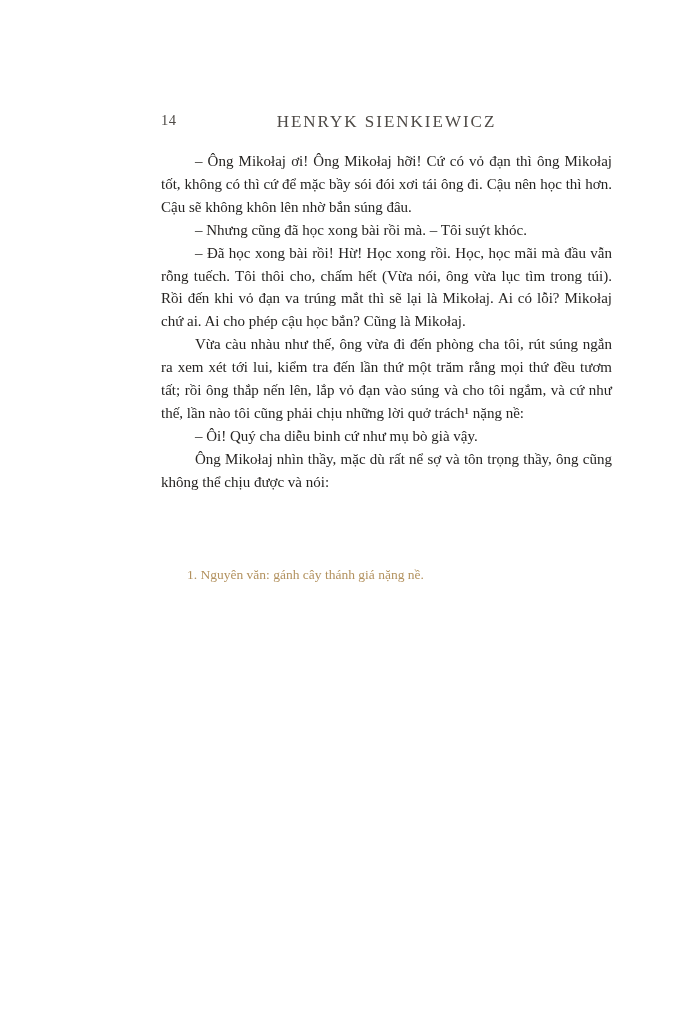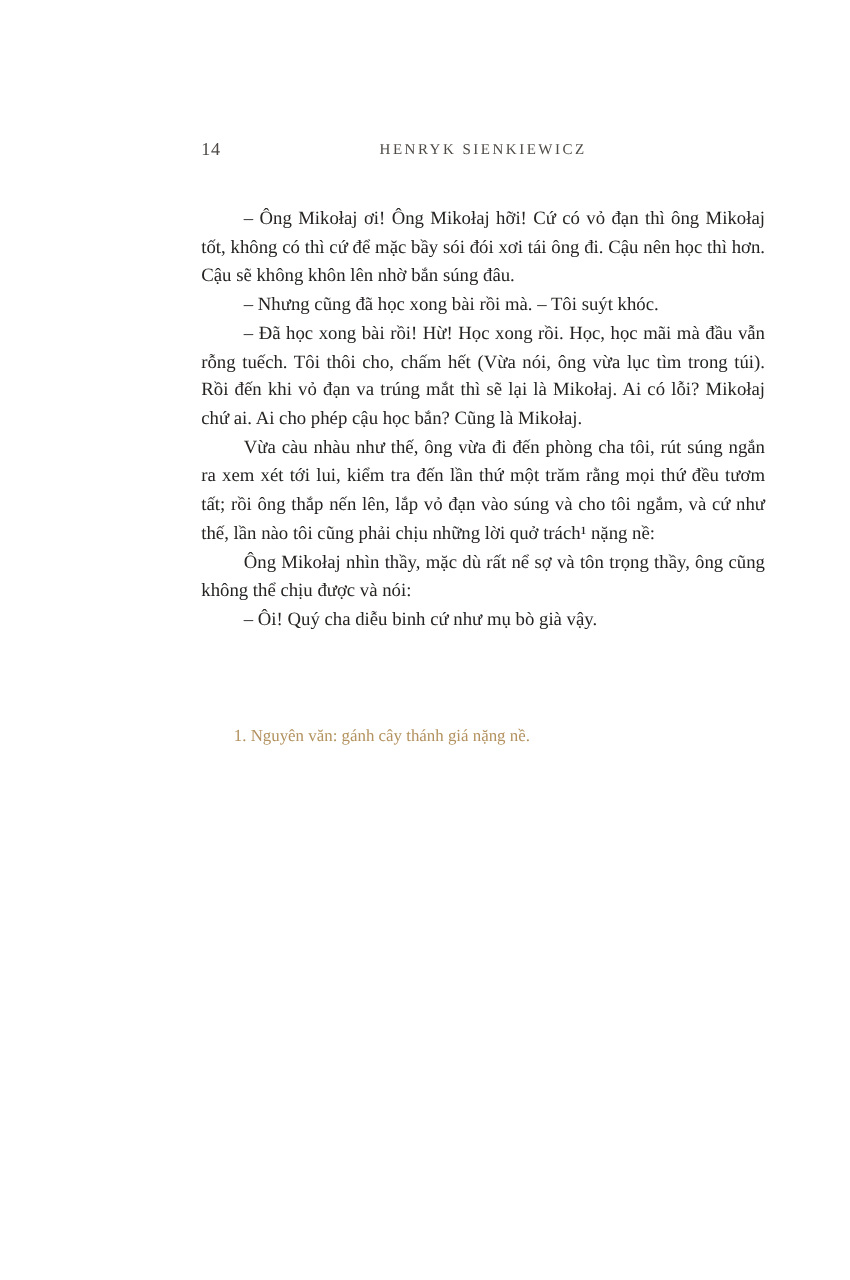--- a/index.html
+++ b/index.html
@@ -17,34 +17,34 @@
   }
   .content {
     position: absolute;
     left: 161px;
     top: 112px;
     width: 451px;
   }
   .header {
     position: relative;
     height: 20px;
-    margin-bottom: 32px;
+    margin-bottom: 18px;
   }
   .pagenum {
     position: absolute;
     left: 0;
     top: 0;
     font-size: 14.5px;
     color: #4e4a46;
     letter-spacing: 0.5px;
   }
   .running {
     display: block;
     text-align: center;
-    font-size: 12px;
+    font-size: 17px;
     color: #4e4a46;
     letter-spacing: 2px;
   }
   .body-text p {
     margin: 0;
     padding: 0;
     font-size: 15px;
     line-height: 22.9px;
     color: #262422;
     text-align: justify;
@@ -67,20 +67,20 @@
     <div class="header">
       <span class="pagenum">14</span>
       <span class="running">HENRYK SIENKIEWICZ</span>
     </div>
 
     <div class="body-text">
       <p>– Ông Mikołaj ơi! Ông Mikołaj hỡi! Cứ có vỏ đạn thì ông Mikołaj tốt, không có thì cứ để mặc bầy sói đói xơi tái ông đi. Cậu nên học thì hơn. Cậu sẽ không khôn lên nhờ bắn súng đâu.</p>
       <p>– Nhưng cũng đã học xong bài rồi mà. – Tôi suýt khóc.</p>
       <p>– Đã học xong bài rồi! Hừ! Học xong rồi. Học, học mãi mà đầu vẫn rỗng tuếch. Tôi thôi cho, chấm hết (Vừa nói, ông vừa lục tìm trong túi). Rồi đến khi vỏ đạn va trúng mắt thì sẽ lại là Mikołaj. Ai có lỗi? Mikołaj chứ ai. Ai cho phép cậu học bắn? Cũng là Mikołaj.</p>
       <p>Vừa càu nhàu như thế, ông vừa đi đến phòng cha tôi, rút súng ngắn ra xem xét tới lui, kiểm tra đến lần thứ một trăm rằng mọi thứ đều tươm tất; rồi ông thắp nến lên, lắp vỏ đạn vào súng và cho tôi ngắm, và cứ như thế, lần nào tôi cũng phải chịu những lời quở trách¹ nặng nề:</p>
+      <p>– Ôi! Quý cha diễu binh cứ như mụ bò già vậy.</p>
       <p>Ông Mikołaj nhìn thầy, mặc dù rất nể sợ và tôn trọng thầy, ông cũng không thể chịu được và nói:</p>
-      <p>– Ôi! Quý cha diễu binh cứ như mụ bò già vậy.</p>
     </div>
 
     <div class="footnote">1. Nguyên văn: gánh cây thánh giá nặng nề.</div>
 
   </div>
 </div>
 
 </body></html>

